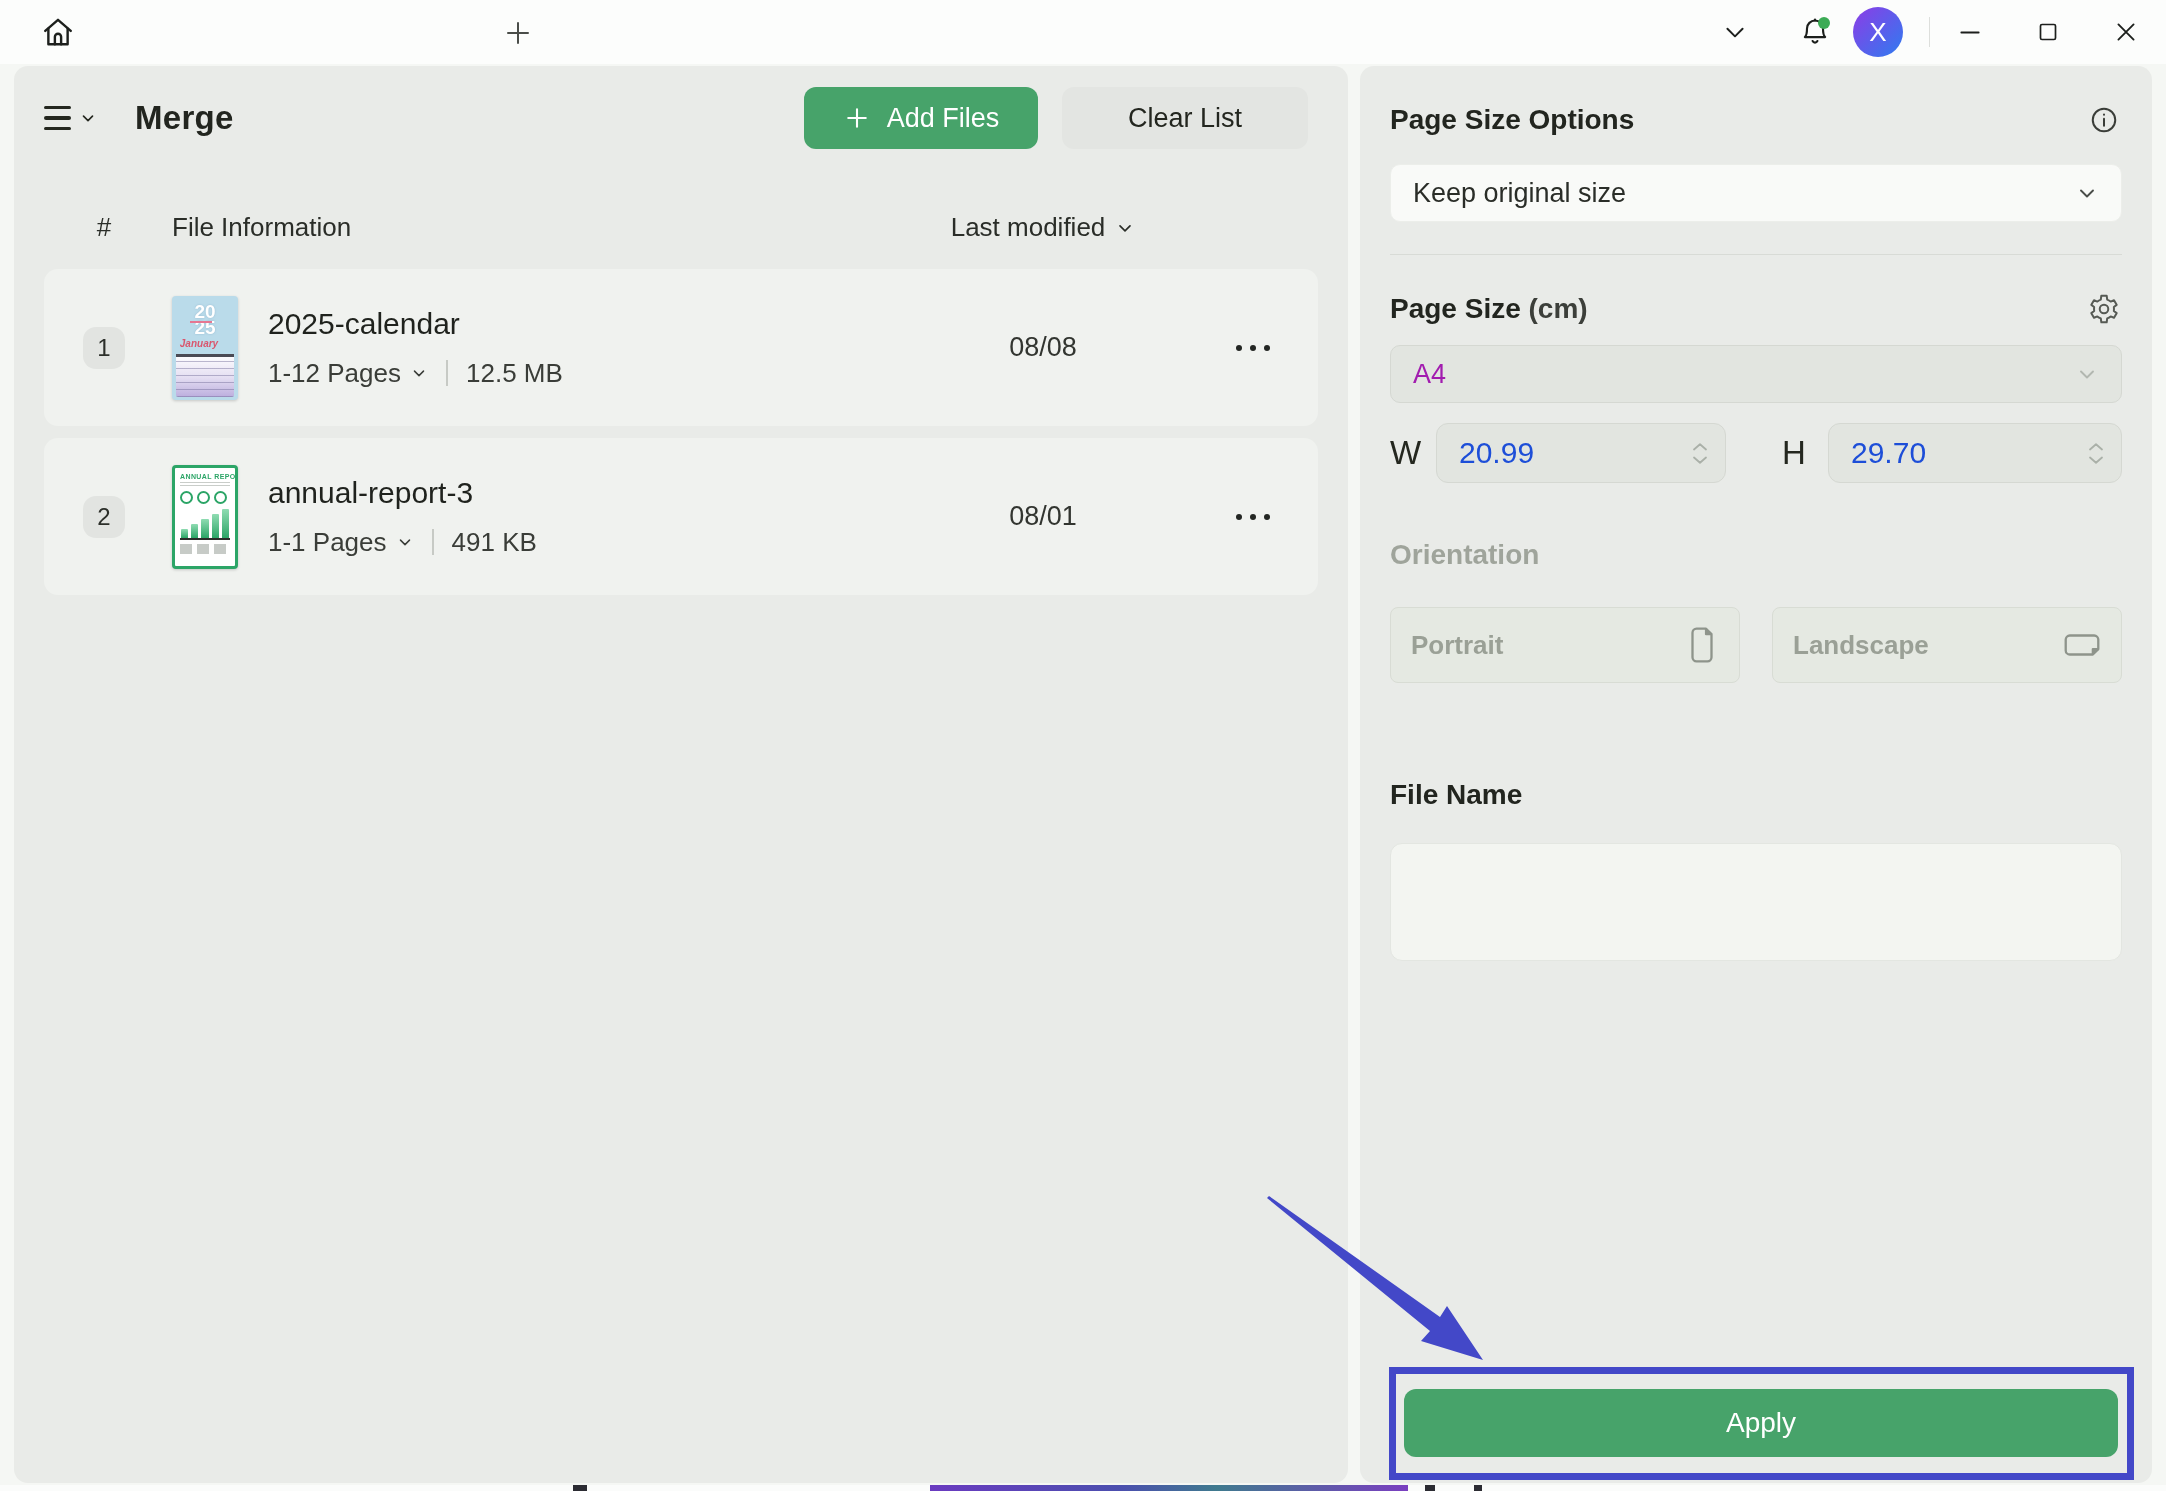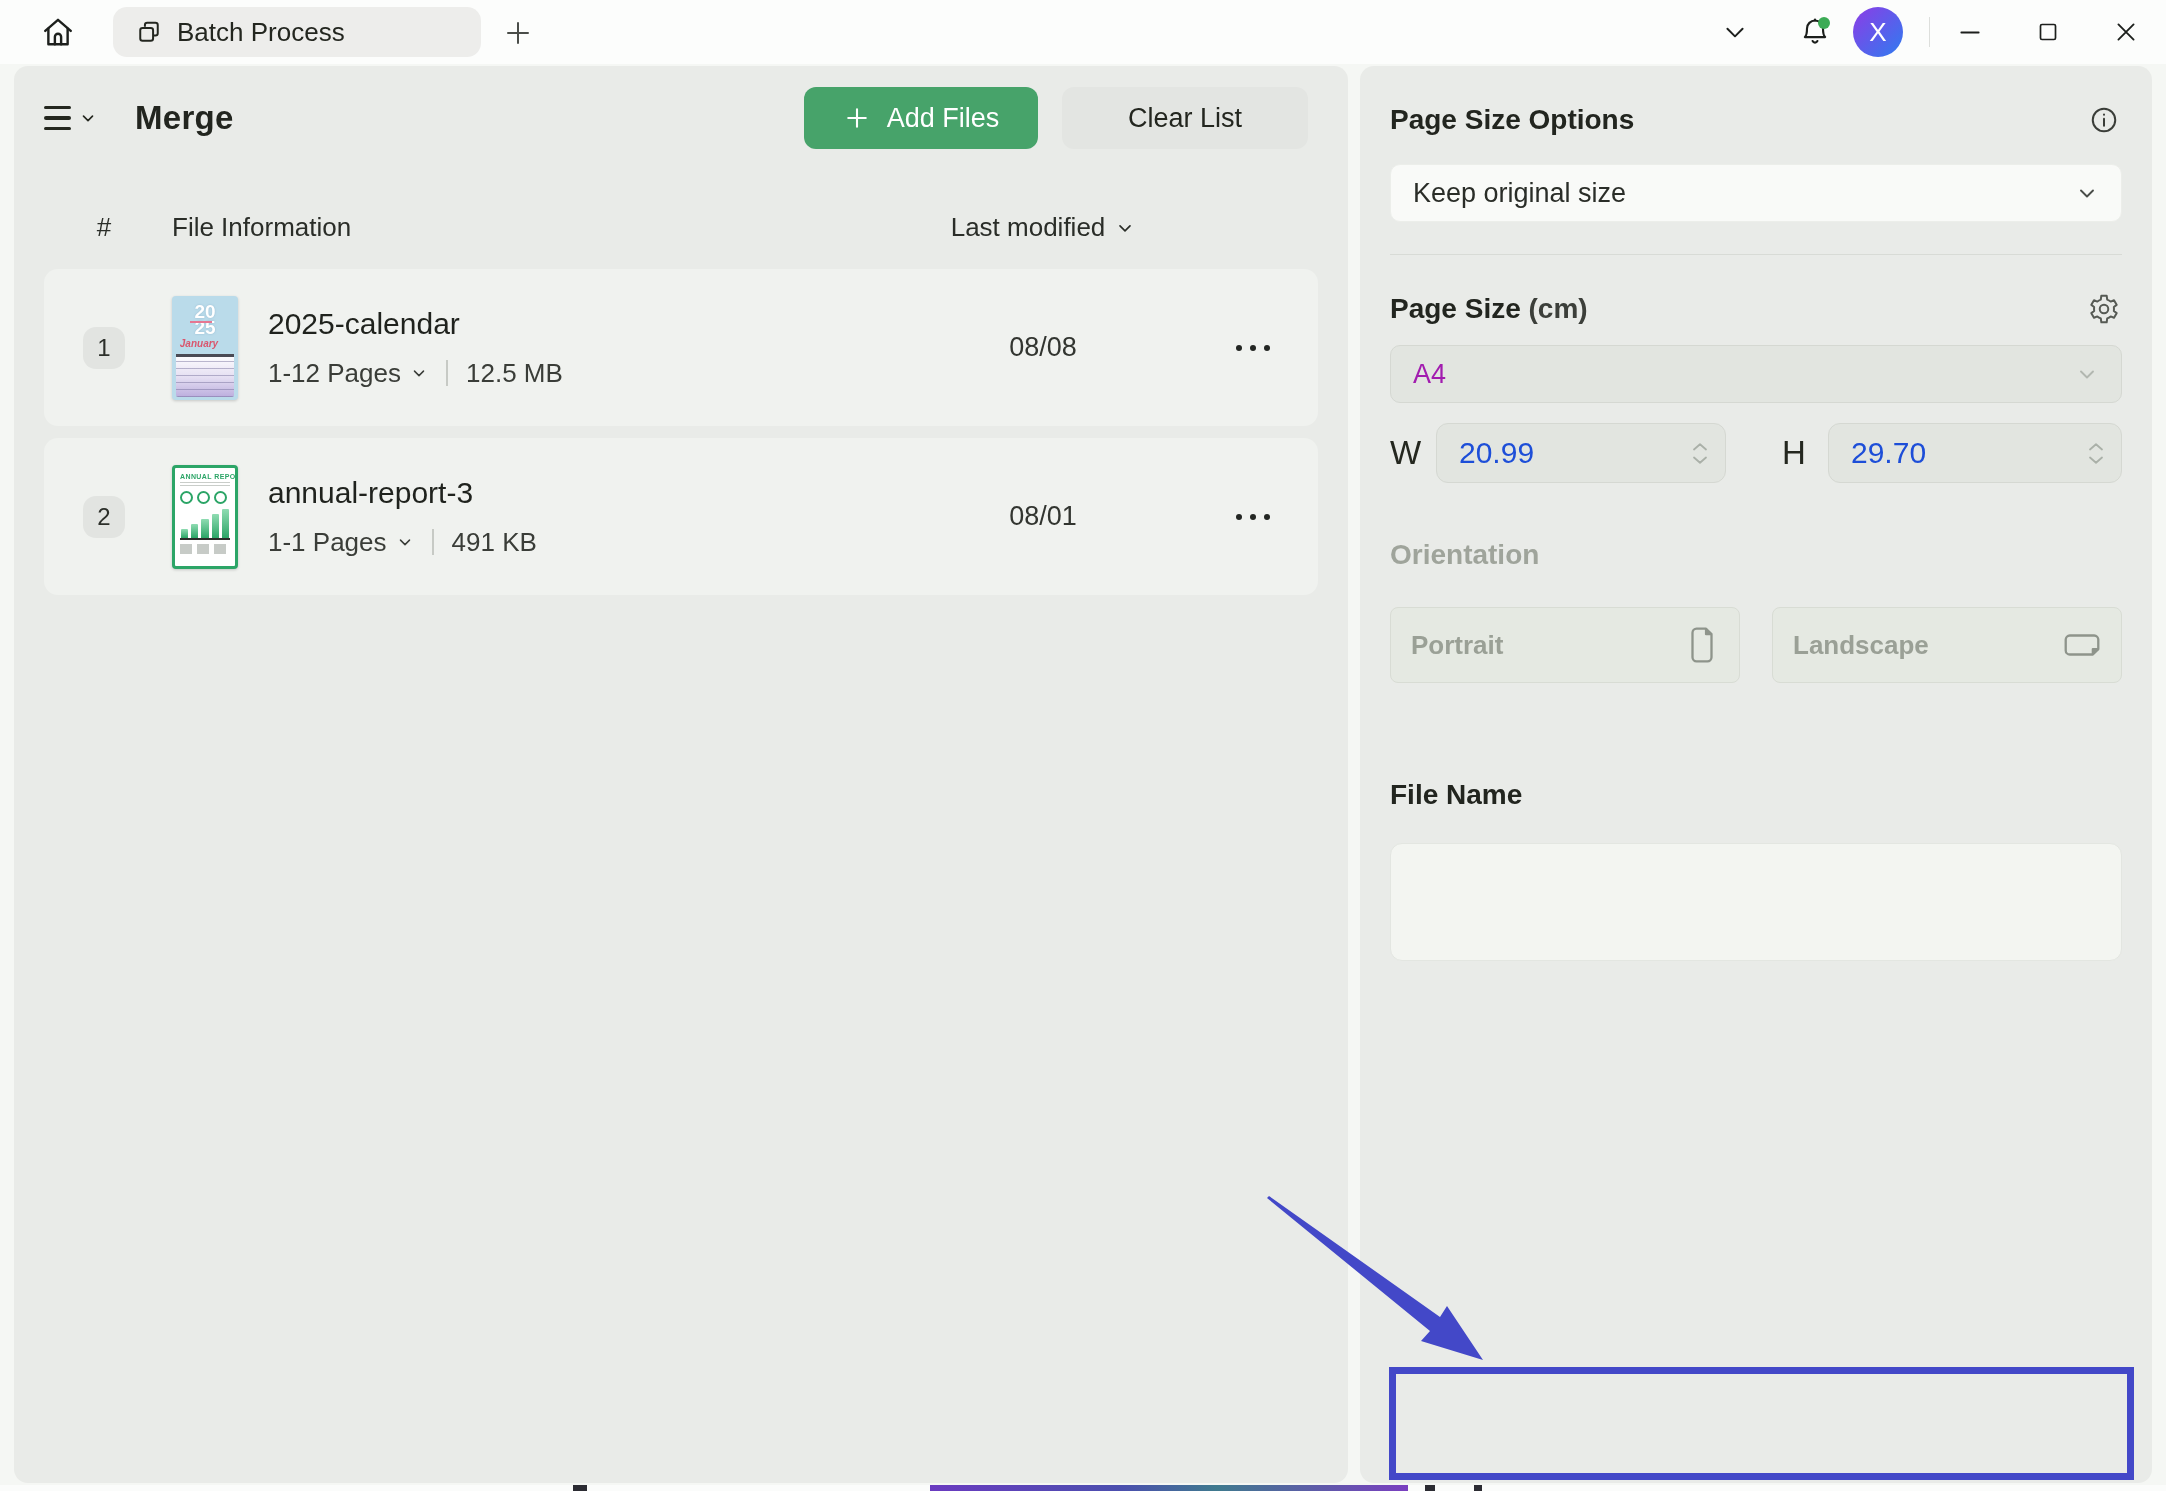--- a/index.html
+++ b/index.html
@@ -121,29 +121,20 @@
 
   <div class="titlebar">
     <div class="home-btn">
       <span>
         <svg width="34" height="34" viewBox="0 0 24 24" fill="none" stroke="currentColor" stroke-width="1.7" stroke-linecap="round" stroke-linejoin="round">
           <path d="M3 11.2 12 3.4l9 7.8"></path>
             <path d="M5.2 9.6V20.6h13.6V9.6"></path>
             <path d="M9.8 20.6v-5.2a2.2 2.2 0 0 1 4.4 0v5.2"></path>
         </svg>
       </span>
-    </div>
-    <div class="tab">
-      <span>
-        <svg width="28" height="28" viewBox="0 0 24 24" fill="none" stroke="#23261f" stroke-width="1.7" stroke-linejoin="round">
-          <path d="M8.5 7.5V6a2 2 0 0 1 2-2h7a2 2 0 0 1 2 2v7a2 2 0 0 1-2 2h-1.5"></path>
-          <rect x="4.5" y="8.5" width="11" height="11" rx="2" fill="#ededeb"></rect>
-        </svg>
-      </span>
-      <span class="tab-label">Batch Process</span>
     </div>
     <div class="add-tab">
       <span>
         <svg width="30" height="30" viewBox="0 0 24 24" fill="none" stroke="currentColor" stroke-width="1.6" stroke-linecap="round">
             <path d="M12 4v16M4 12h16"></path>
           </svg>
       </span>
     </div>
 
     <div class="tb-right">
@@ -419,20 +410,21 @@
       </div>
 
       <div class="sec-head filename-label">
         <div class="sec-title">File Name</div>
       </div>
       <textarea class="filename-input" placeholder="" style=""></textarea>
 
     </div>
   </div>
 
+  <button class="apply-btn">Apply</button>
 
   <svg class="annot" width="2166" height="1491" viewBox="0 0 2166 1491">
     <rect x="1392.5" y="1370.5" width="738" height="106" fill="none" stroke="#4348c8" stroke-width="7"></rect>
     <polygon fill="#4348c8" points="1269,1196 1440,1317 1447,1306 1483,1360 1421,1341 1430,1331 1267,1198"></polygon>
   </svg>
 
   <div class="task-sliver">
     <span class="ts-purple"></span>
     <span class="ts-mark" style="left:573px;width:14px;"></span>
     <span class="ts-mark" style="left:1425px;width:10px;"></span>

